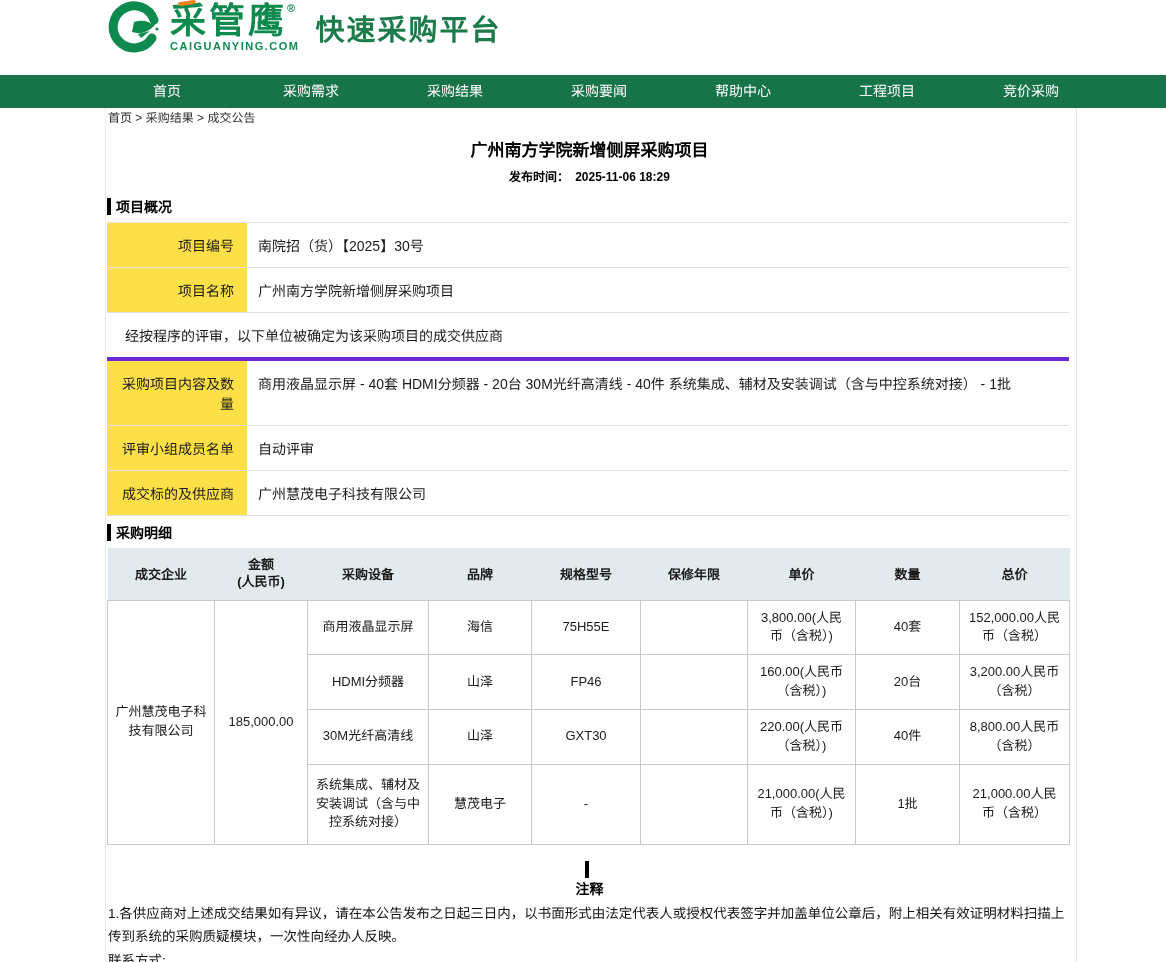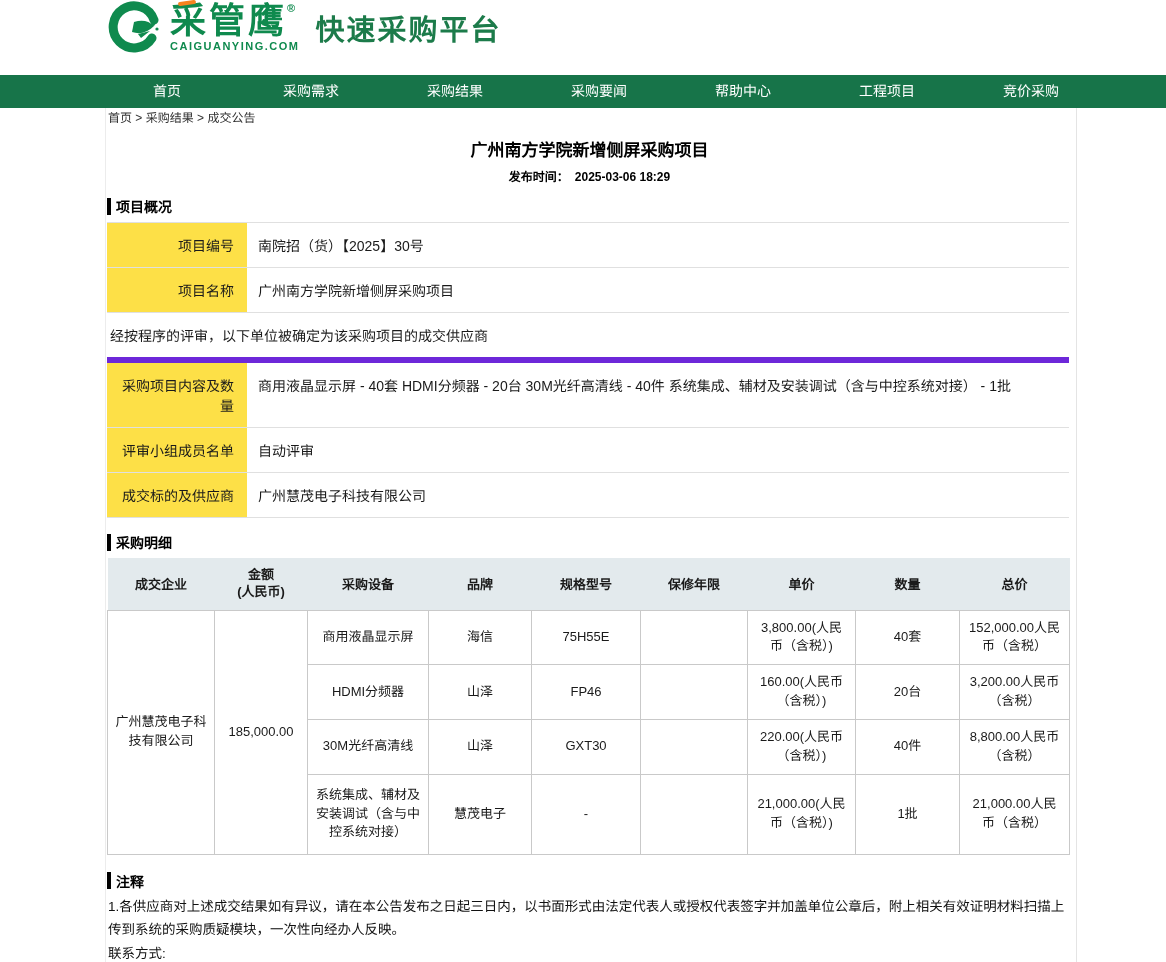--- a/index.html
+++ b/index.html
@@ -34,21 +34,21 @@
   .section-head { display:flex; align-items:center; margin:12px 0 6px 0; }
   .section-bar { width:4px; height:17px; background:#000; margin-right:5px; }
   .section-title { font-size:14px; font-weight:bold; color:#000; }
 
   
   .ov-table { width:962px; border-top:1px solid #e0e0e0; border-bottom:1px solid #e0e0e0; font-size:14px; }
   .ov-row { display:flex; border-bottom:1px solid #e0e0e0; min-height:42px; align-items:stretch; }
   .ov-row:last-child { border-bottom:none; }
   .ov-label { width:140px; background:#fde047; text-align:right; padding:12px 13px 12px 4px; color:#1a1a1a; flex-shrink:0; }
   .ov-value { flex:1; padding:12px 8px 12px 11px; color:#1a1a1a; }
-  .ov-full { padding:12px 8px 12px 3px; border-bottom:6px solid #6d28d9; min-height:40px; font-size:14px; color:#1a1a1a; }
+  .ov-full { padding:12px 8px 12px 18px; border-bottom:4px solid #6d28d9; min-height:40px; font-size:14px; color:#1a1a1a; }
 
   
   .dt-table { width:962px; border-collapse:collapse; table-layout:fixed; font-size:13px; color:#1a1a1a; }
   .dt-table thead th { background:#e3eaed; font-weight:bold; font-size:13px; height:52px; text-align:center; vertical-align:middle; border:none; padding:4px; }
   .dt-table tbody td { border:1px solid #c9c9c9; text-align:center; vertical-align:middle; padding:8px 7px; background:#fff; line-height:1.45; }
   .th-two-line span { display:block; line-height:1.3; }
 
   
   .notes { font-size:13.5px; line-height:1.75; color:#111; margin-top:4px; padding-left:1px; }
 </style>
@@ -84,21 +84,21 @@
 </div>
 
 <div class="container">
 
   <div class="breadcrumb">
     <span class="crumb">首页</span><span class="sep"> &gt; </span><span class="crumb">采购结果</span><span class="sep"> &gt; </span><span>成交公告</span>
   </div>
 
   <div class="page-title">广州南方学院新增侧屏采购项目</div>
   <div class="publish-line">
-    <span>发布时间：</span><span class="pub-time">2025-03-06 18:29</span>
+    <span>发布时间：</span><span class="pub-time">2025-11-06 18:29</span>
   </div>
 
   <div class="section-head">
     <span class="section-bar"></span>
     <span class="section-title">项目概况</span>
   </div>
 
   <div class="ov-table">
     <div class="ov-row">
       <div class="ov-label">项目编号</div>
@@ -116,21 +116,21 @@
     <div class="ov-row">
       <div class="ov-label">评审小组成员名单</div>
       <div class="ov-value">自动评审</div>
     </div>
     <div class="ov-row">
       <div class="ov-label">成交标的及供应商</div>
       <div class="ov-value">广州慧茂电子科技有限公司</div>
     </div>
   </div>
 
-  <div class="section-head" style="margin-top:14px;">
+  <div class="section-head" style="margin-top:6px;">
     <span class="section-bar"></span>
     <span class="section-title">采购明细</span>
   </div>
 
   <table class="dt-table">
     <colgroup>
       <col style="width:107px">
         <col style="width:93px">
         <col style="width:121px">
       <col style="width:103px">
@@ -191,21 +191,21 @@
         <td>慧茂电子</td>
         <td>-</td>
         <td></td>
         <td>21,000.00(人民币（含税）)</td>
         <td>1批</td>
         <td>21,000.00人民币（含税）</td>
       </tr>
     </tbody>
   </table>
 
-  <div class="section-head" style="margin-top:16px; margin-bottom:2px;">
+  <div class="section-head" style="margin-top:16px; margin-bottom:2px;flex-direction:column;">
     <span class="section-bar"></span>
     <span class="section-title">注释</span>
   </div>
   <div class="notes">
     <div>1.各供应商对上述成交结果如有异议，请在本公告发布之日起三日内，以书面形式由法定代表人或授权代表签字并加盖单位公章后，附上相关有效证明材料扫描上传到系统的采购质疑模块，一次性向经办人反映。</div>
     <div>联系方式:</div>
 
   </div>
 
 </div>

